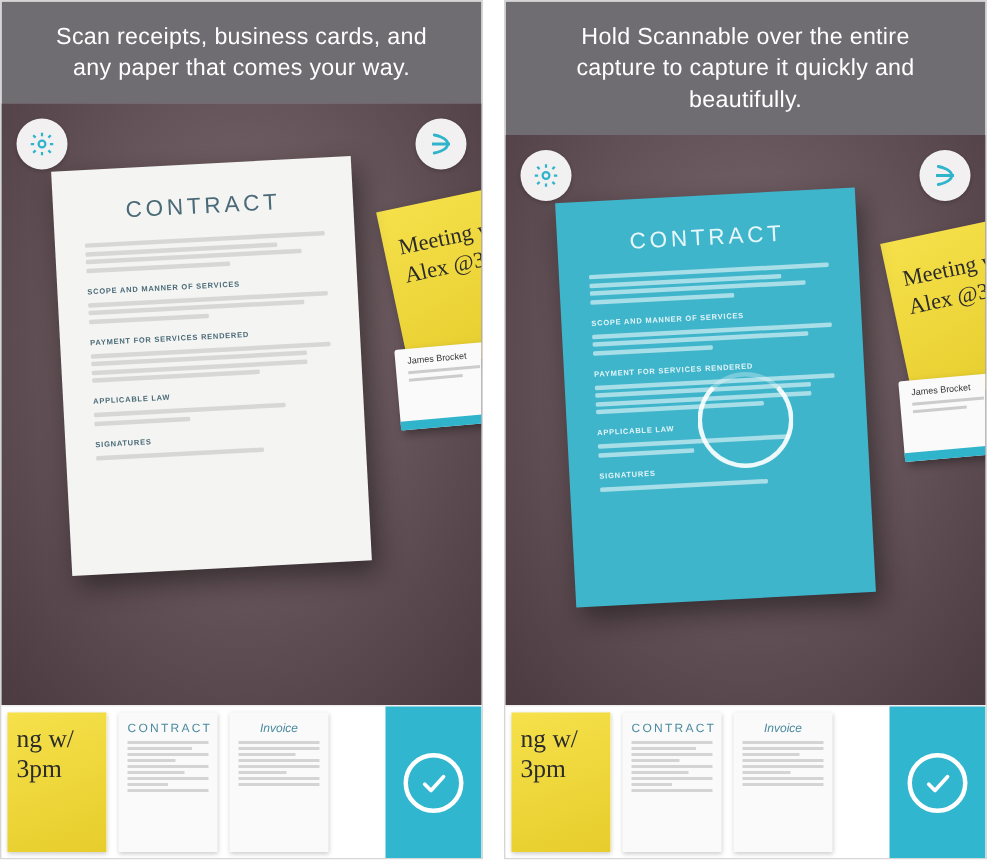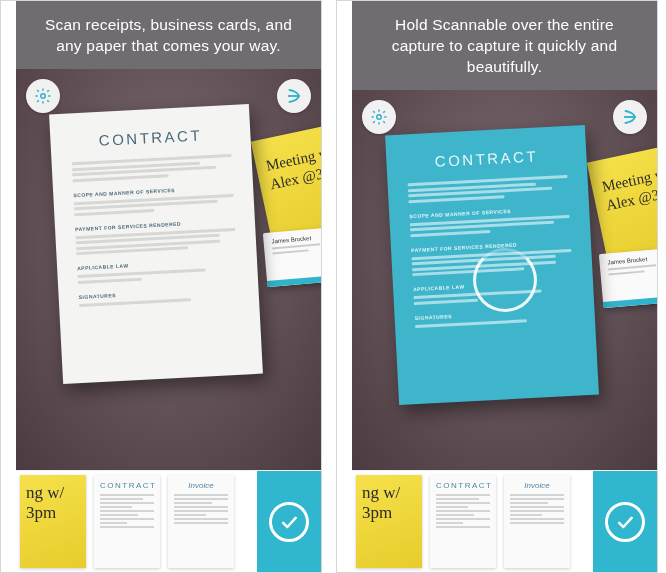--- a/index.html
+++ b/index.html
@@ -13,21 +13,20 @@
     overflow: hidden;
   }
   .screen {
     position: relative;
     width: 322px;
     height: 573px;
     border: 1px solid #d6d6d6;
     display: flex;
     flex-direction: column;
     overflow: hidden;
-    padding-left: 15px;
   }
   .header {
     background: #6f6c72;
     color: #fff;
     text-align: center;
     padding: 14px 22px 12px;
     font-size: 15.5px;
     line-height: 1.35;
     font-weight: 300;
     letter-spacing: .2px;

